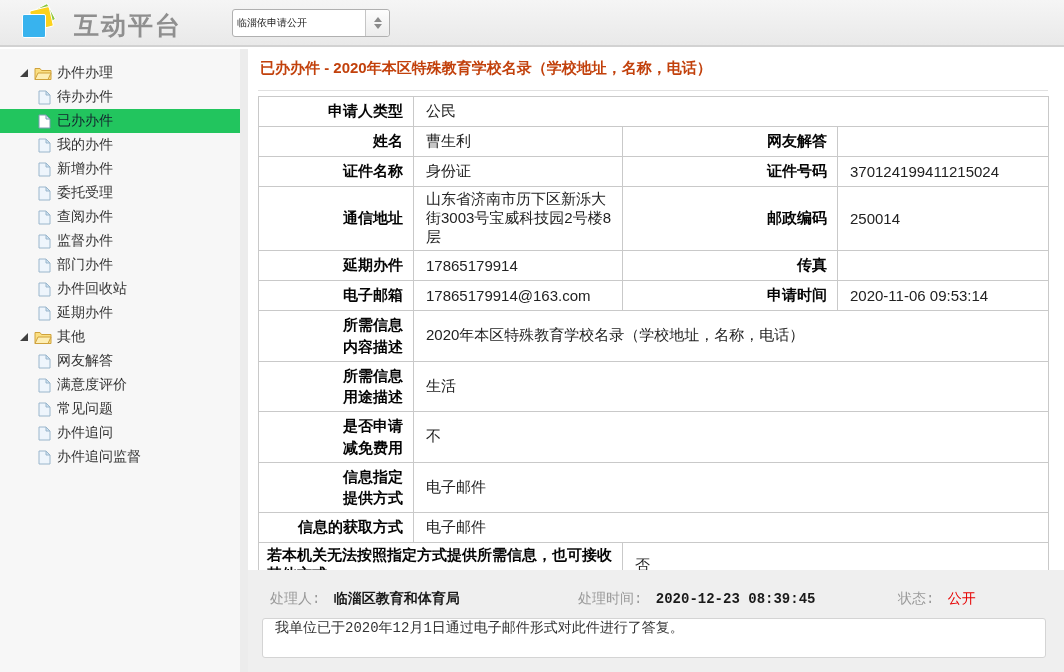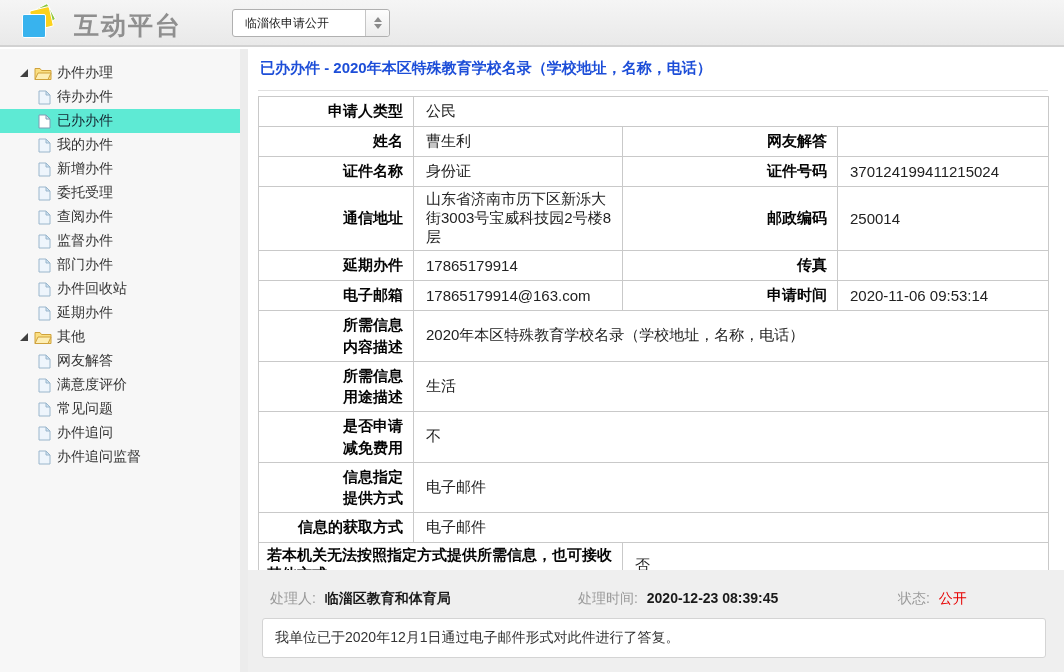--- a/index.html
+++ b/index.html
@@ -22,21 +22,21 @@
   .app-title {
     position:absolute; left:74px; top:9px; font-size:25px; font-weight:bold;
     color:#8f8f8f; letter-spacing:2px;
   }
   .channel-select {
     position:absolute; left:232px; top:9px; width:158px; height:28px;
     background:#fff; border:1px solid #b0b0b0; border-radius:3px;
     display:flex; align-items:stretch; cursor:pointer;
   }
   .channel-select .val {
-    flex:1; font-size:12px; color:#1a1a1a; line-height:26px; padding-left:12px;
+    flex:1; font-size:10px; color:#1a1a1a; line-height:26px; padding-left:4px;
     white-space:nowrap; overflow:hidden;
   }
   .channel-select .spin {
     width:24px; border-left:1px solid #c5c5c5; background:linear-gradient(#fdfdfd,#ececec);
     display:flex; flex-direction:column; align-items:center; justify-content:center; gap:2px;
     border-radius:0 3px 3px 0;
   }
   .tri-up   { width:0; height:0; border-left:4px solid transparent; border-right:4px solid transparent; border-bottom:5px solid #8a8a8a; }
   .tri-down { width:0; height:0; border-left:4px solid transparent; border-right:4px solid transparent; border-top:5px solid #8a8a8a; }
   
@@ -47,56 +47,56 @@
   .side-divider { position:absolute; top:49px; left:240px; width:8px; bottom:0; background:#ececec; }
   .tree { list-style:none; }
   .tree-group-row { display:flex; align-items:center; height:24px; padding-left:20px; color:#333; cursor:pointer; }
   .expander {
     width:0; height:0; margin-right:6px;
     border:4px solid transparent; border-bottom-color:#404040; border-right-color:#404040;
   }
   .tree-group-row .g-label { margin-left:5px; color:#333; }
   .tree-item { display:flex; align-items:center; height:24px; padding-left:38px; color:#333; cursor:pointer; }
   .tree-item .i-label { margin-left:6px; }
-  .tree-item.selected { background:#5eead4; color:#14222e; }
+  .tree-item.selected { background:#22c55e; color:#14222e; }
   .icon-svg { display:block; }
   
   .main { position:absolute; top:49px; left:248px; width:816px; bottom:0; background:#fff; }
   .page-title {
     margin:8px 16px 0 10px; padding:2px 0 12px 2px; width:790px;
-    font-size:15px; font-weight:bold; color:#1d4ed8;
+    font-size:15px; font-weight:bold; color:#c2410c;
     border-bottom:1px solid #e0e0e0;
   }
   table.form { margin:5px 0 0 10px; width:790px; border-collapse:collapse; table-layout:fixed; }
   table.form th, table.form td { border:1px solid #c9c9c9; font-size:15px; vertical-align:middle; }
   table.form th { font-weight:bold; color:#050505; text-align:right; padding:3px 10px 3px 2px; }
   table.form td { color:#222; text-align:left; padding:3px 6px 3px 12px;margin-top:44px; }
   table.form th.left { text-align:left; padding-left:8px; }
   .wrapspan { display:inline-block; width:64px; text-align:right; line-height:1.45; }
   tr.h30 { height:30px; } tr.h47 { height:47px; } tr.h48 { height:48px; } tr.h49 { height:49px; }
   
   .tabs { margin-left:10px; height:30px; display:flex; align-items:flex-end; gap:5px; padding-left:4px; }
   .tab {
     height:29px; line-height:28px; padding:0 23px; font-size:14px;
     border:1px solid #c9c9c9; border-radius:4px 4px 0 0;
     background:linear-gradient(#fbfbfb,#e7e7e7); color:#999; cursor:pointer; white-space:nowrap;
   }
   .tab.active { background:#fff; color:#333; border-bottom-color:#fff; }
   
-  .panel { position:absolute; left:0; right:0; top:521px; bottom:0; background:#efefef; }
+  .panel { position:absolute; left:0; right:0; top:521px; bottom:0; background:#efefef;font-family:Liberation Mono, monospace; }
   .meta { position:relative; height:46px; font-size:14px; }
   .meta .seg { position:absolute; top:20px; white-space:nowrap; }
   .seg-handler { left:22px; } .seg-time { left:330px; } .seg-status { left:650px; }
   .meta-label { color:#9a9a9a; margin-right:5px; }
   .meta-value { color:#1a1a1a; font-weight:bold; }
   .status-value { color:#e60000; }
   .reply {
     position:absolute; left:14px; right:18px; top:48px; height:40px;
     background:#fff; border:1px solid #d4d4d4; border-radius:3px;
-    padding:10px 12px; font-size:14px; color:#333;
+    padding:0 12px; font-size:14px; color:#333;
   }
 </style>
 </head>
 <body>
 
 <div class="header">
   <div class="logo">
     <div class="sq sq-green"></div>
     <div class="sq sq-yellow"></div>
     <div class="sq sq-blue"></div>

